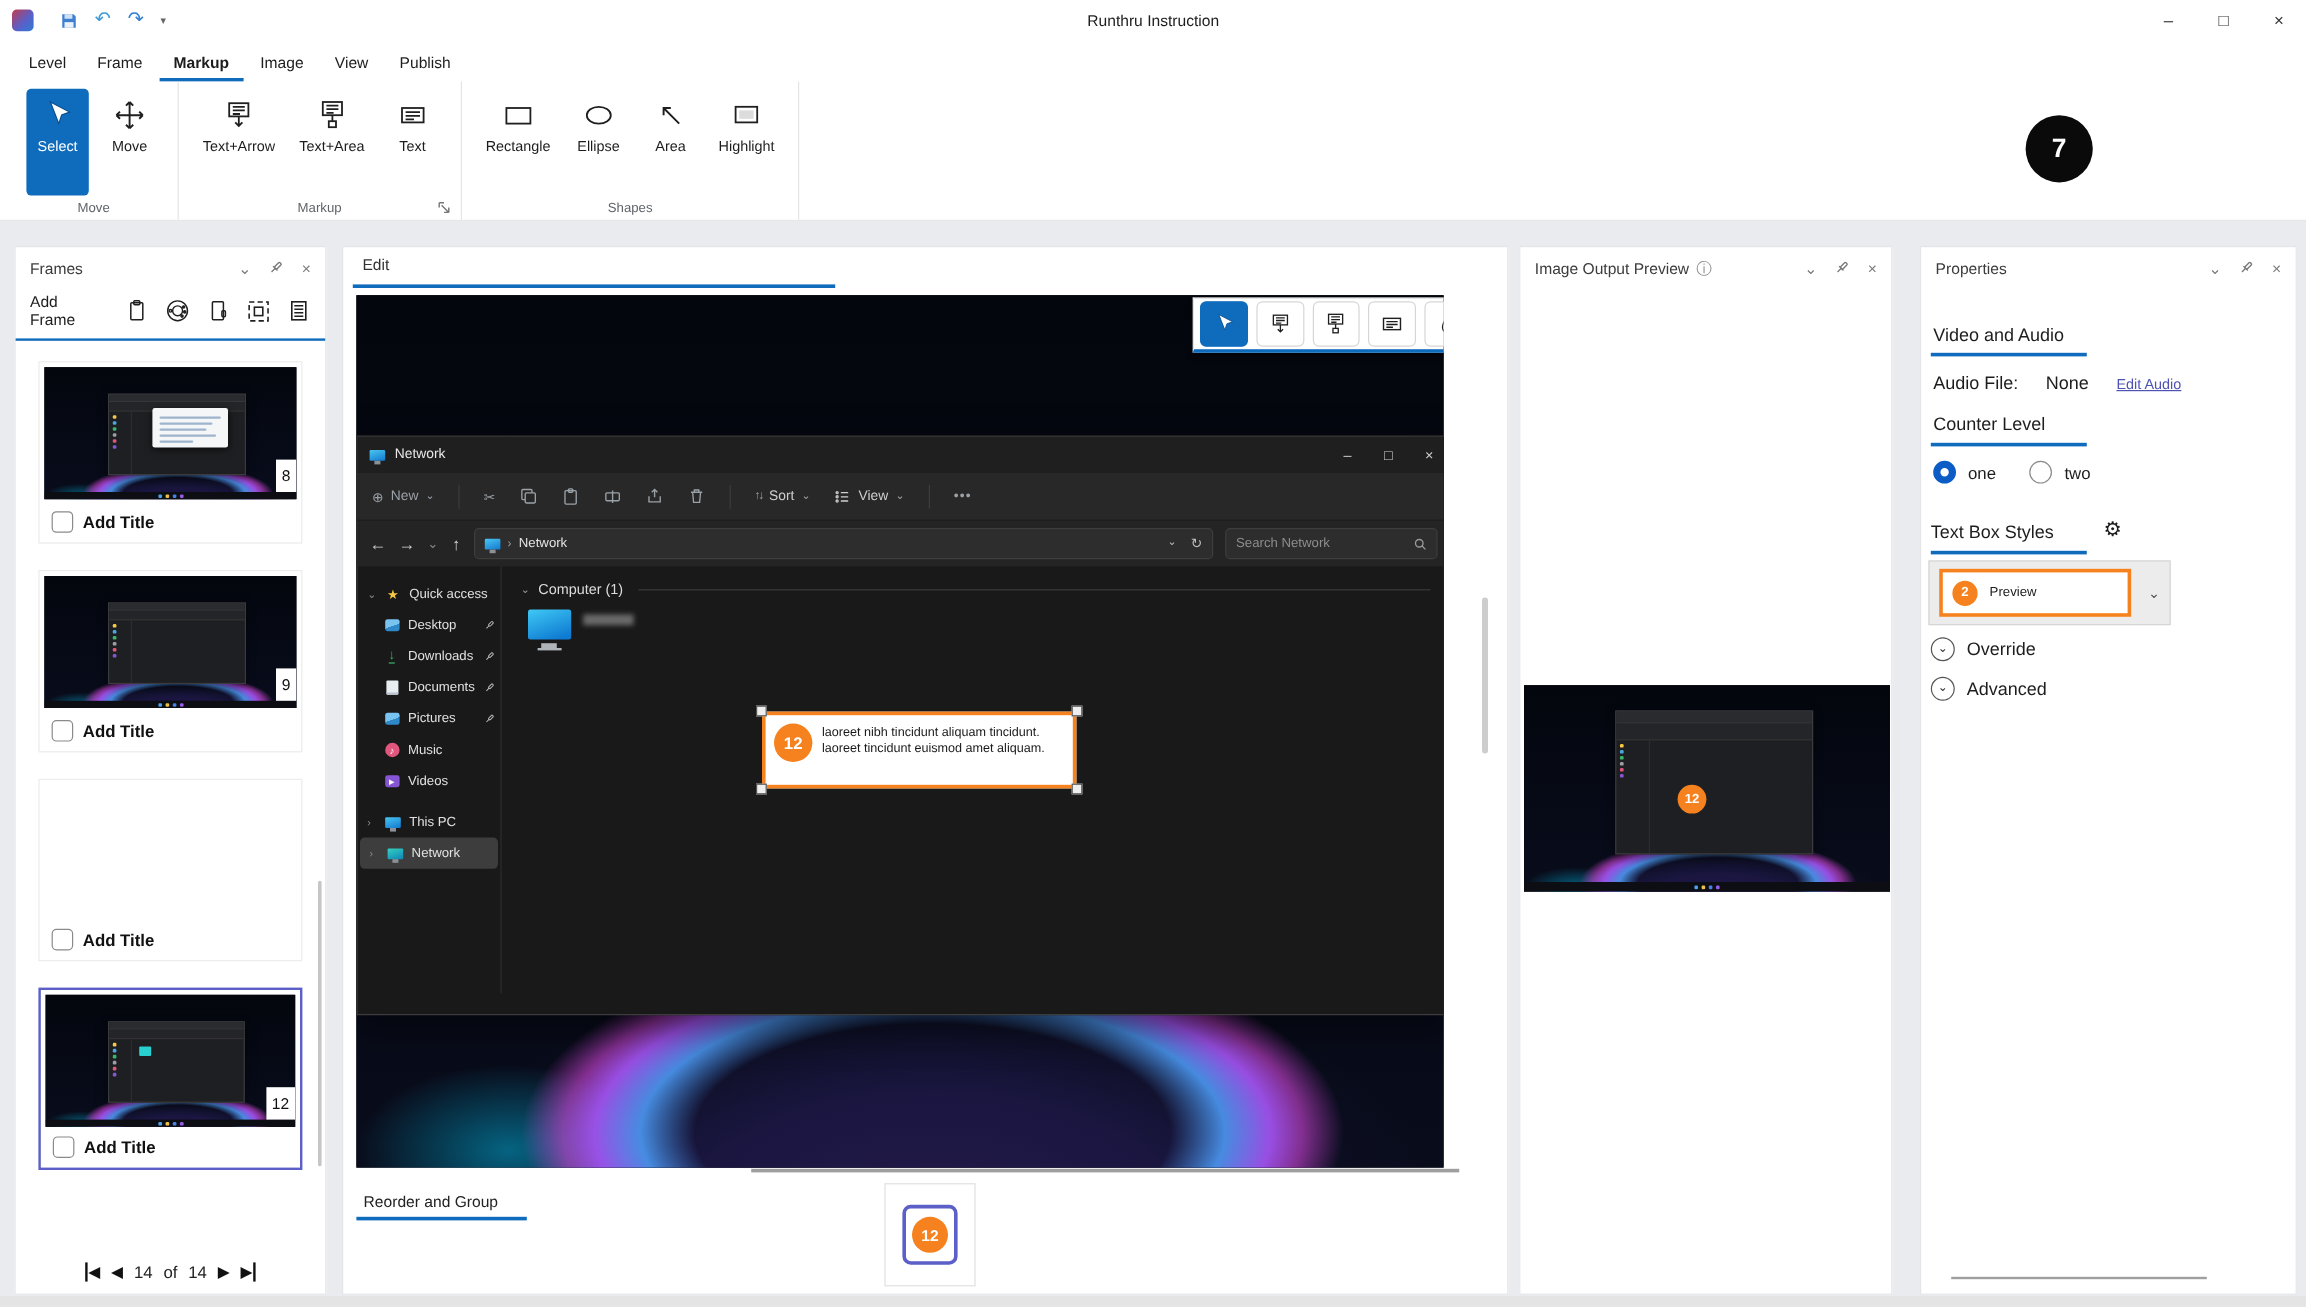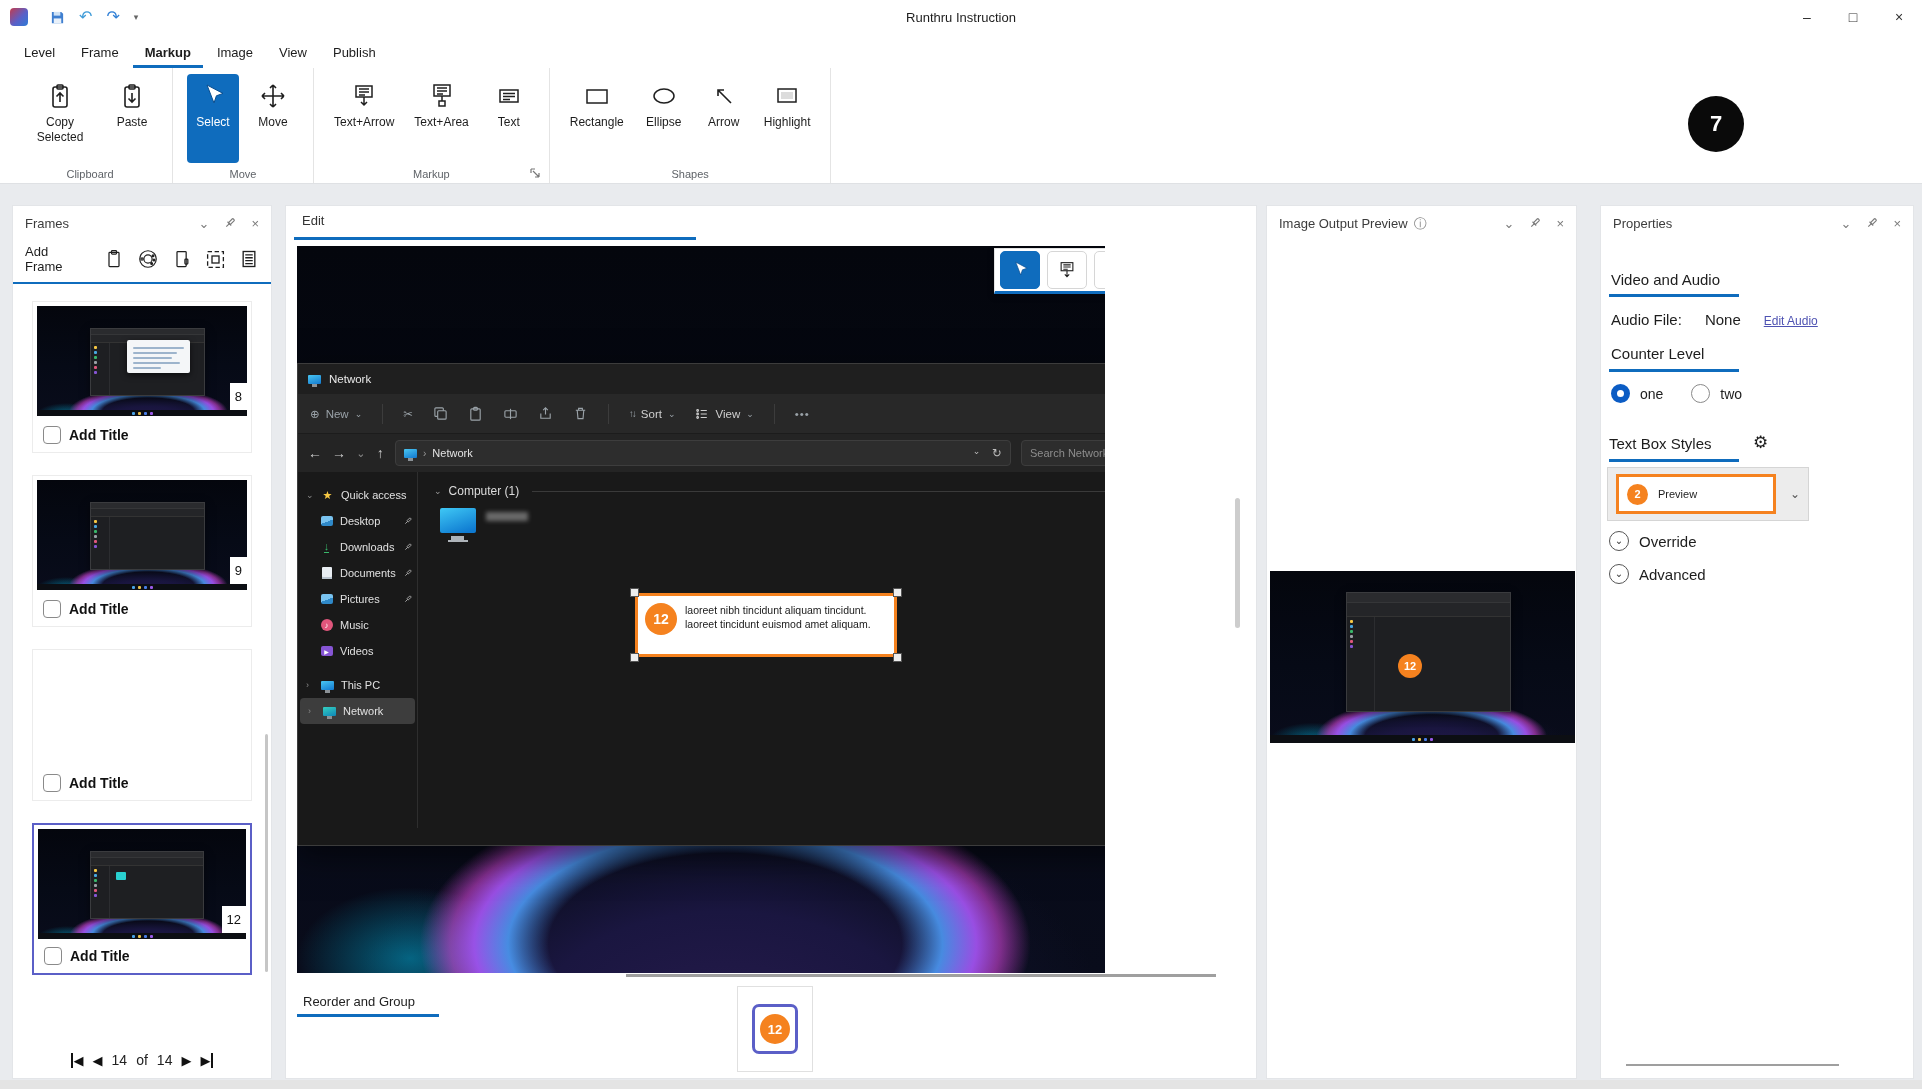--- a/index.html
+++ b/index.html
@@ -76,21 +76,21 @@
   .mx-side i{width:3px;height:3px;border-radius:1px;display:block}
   .mx-dialog{position:absolute;left:32%;top:16%;width:56%;height:50%;background:#f4f6f8;border-radius:2px;box-shadow:0 2px 6px rgba(0,0,0,.6);padding:4px}
   .mx-dialog i{display:block;height:2px;background:#9db4cc;margin:3px 2px;border-radius:1px}
   .mx-icon{position:absolute;left:22%;top:30%;width:10px;height:8px;background:#29b6f6;border-radius:1px}
   .thumb-task{position:absolute;left:0;right:0;bottom:0;height:6px;background:#0c0e13;display:flex;align-items:center;justify-content:center;gap:3px}
   .thumb-task i{width:3px;height:3px;border-radius:1px;display:block}
 
   
   .edit-tab{position:absolute;left:16px;top:7px;font-size:13px;color:#333}
   .edit-underline{position:absolute;left:8px;top:31px;width:402px;height:3px;background:#0f6cbd}
-  .canvas{position:absolute;left:11px;top:40px;width:808px;height:727px;overflow:hidden}
+  .canvas{position:absolute;left:11px;top:40px;width:906px;height:727px;overflow:hidden}
   .vscroll{position:absolute;left:949px;top:292px;width:5px;height:130px;background:#cdcdcd;border-radius:3px}
   .hscroll{position:absolute;left:340px;top:768px;width:590px;height:3px;background:#9f9f9f}
   .reorder-tab{position:absolute;left:17px;top:788px;font-size:13px;color:#222}
   .reorder-underline{position:absolute;left:11px;top:808px;width:142px;height:3px;background:#0f6cbd}
   .reorder-item{position:absolute;left:451px;top:780px;width:76px;height:86px;background:#fff;border:1px solid #e0e0e0;display:flex;align-items:center;justify-content:center}
   .reorder-frame{width:46px;height:50px;border:3px solid #5b5fc7;border-radius:7px;display:flex;align-items:center;justify-content:center;background:#fff}
   .obadge{background:#f5821f;color:#fff;border-radius:50%;display:flex;align-items:center;justify-content:center;font-weight:bold}
 
   
   .ovl{position:absolute;left:697px;top:2px;width:239px;height:46px;background:#fff;border:1px solid #e3e3e3;border-bottom:3px solid #0f6cbd;display:flex;align-items:center;gap:7px;padding:0 5px;box-shadow:0 2px 6px rgba(0,0,0,.35)}
@@ -207,41 +207,20 @@
   <div class="menubar">
     <span class="menu-item">Level</span>
     <span class="menu-item">Frame</span>
     <span class="menu-item active">Markup</span>
     <span class="menu-item">Image</span>
     <span class="menu-item">View</span>
     <span class="menu-item">Publish</span>
   </div>
 
   <div class="ribbon">
-    <div class="rgroup">
-      <div class="rbuttons">
-        <div class="rbtn">
-          <svg width="28" height="28" viewBox="0 0 28 28" fill="none" stroke="#1f1f1f" stroke-width="1.6">
-              <rect x="7" y="5" width="14" height="20" rx="2"></rect>
-              <rect x="11" y="3" width="6" height="4" rx="1"></rect>
-              <path d="M14 20v-9M10.5 14.5L14 11l3.5 3.5"></path>
-            </svg>
-          <span class="lbl">Copy Selected</span>
-        </div>
-        <div class="rbtn">
-          <svg width="28" height="28" viewBox="0 0 28 28" fill="none" stroke="#1f1f1f" stroke-width="1.6">
-              <rect x="7" y="5" width="14" height="20" rx="2"></rect>
-              <rect x="11" y="3" width="6" height="4" rx="1"></rect>
-              <path d="M14 11v9M10.5 16.5L14 20l3.5-3.5"></path>
-            </svg>
-          <span class="lbl">Paste</span>
-        </div>
-      </div>
-      <div class="rlabel">Clipboard</div>
-    </div>
 
     <div class="rgroup">
       <div class="rbuttons">
         <div class="rbtn selected">
           <svg width="28" height="28" viewBox="0 0 28 28">
               <path d="M8 3l7 18 2.4-7.2L24 11.4z" fill="#fff" stroke="#0a4e8f" stroke-width="1"></path>
             </svg>
           <span class="lbl">Select</span>
         </div>
         <div class="rbtn">
@@ -296,21 +275,21 @@
         <div class="rbtn">
           <svg width="30" height="28" viewBox="0 0 30 28" fill="none" stroke="#1f1f1f" stroke-width="1.5">
               <ellipse cx="15" cy="14" rx="10" ry="7"></ellipse>
             </svg>
           <span class="lbl">Ellipse</span>
         </div>
         <div class="rbtn">
           <svg width="28" height="28" viewBox="0 0 28 28" fill="none" stroke="#1f1f1f" stroke-width="1.6">
               <path d="M21 21L8 8M8 14V8h6"></path>
             </svg>
-          <span class="lbl">Arrow</span>
+          <span class="lbl">Area</span>
         </div>
         <div class="rbtn">
           <svg width="28" height="28" viewBox="0 0 28 28" fill="none" stroke="#1f1f1f" stroke-width="1.5">
               <rect x="5" y="7" width="18" height="13"></rect>
               <rect x="8" y="10" width="12" height="7" fill="#dcdcdc" stroke="none"></rect>
             </svg>
           <span class="lbl">Highlight</span>
         </div>
       </div>
       <div class="rlabel">Shapes</div>

